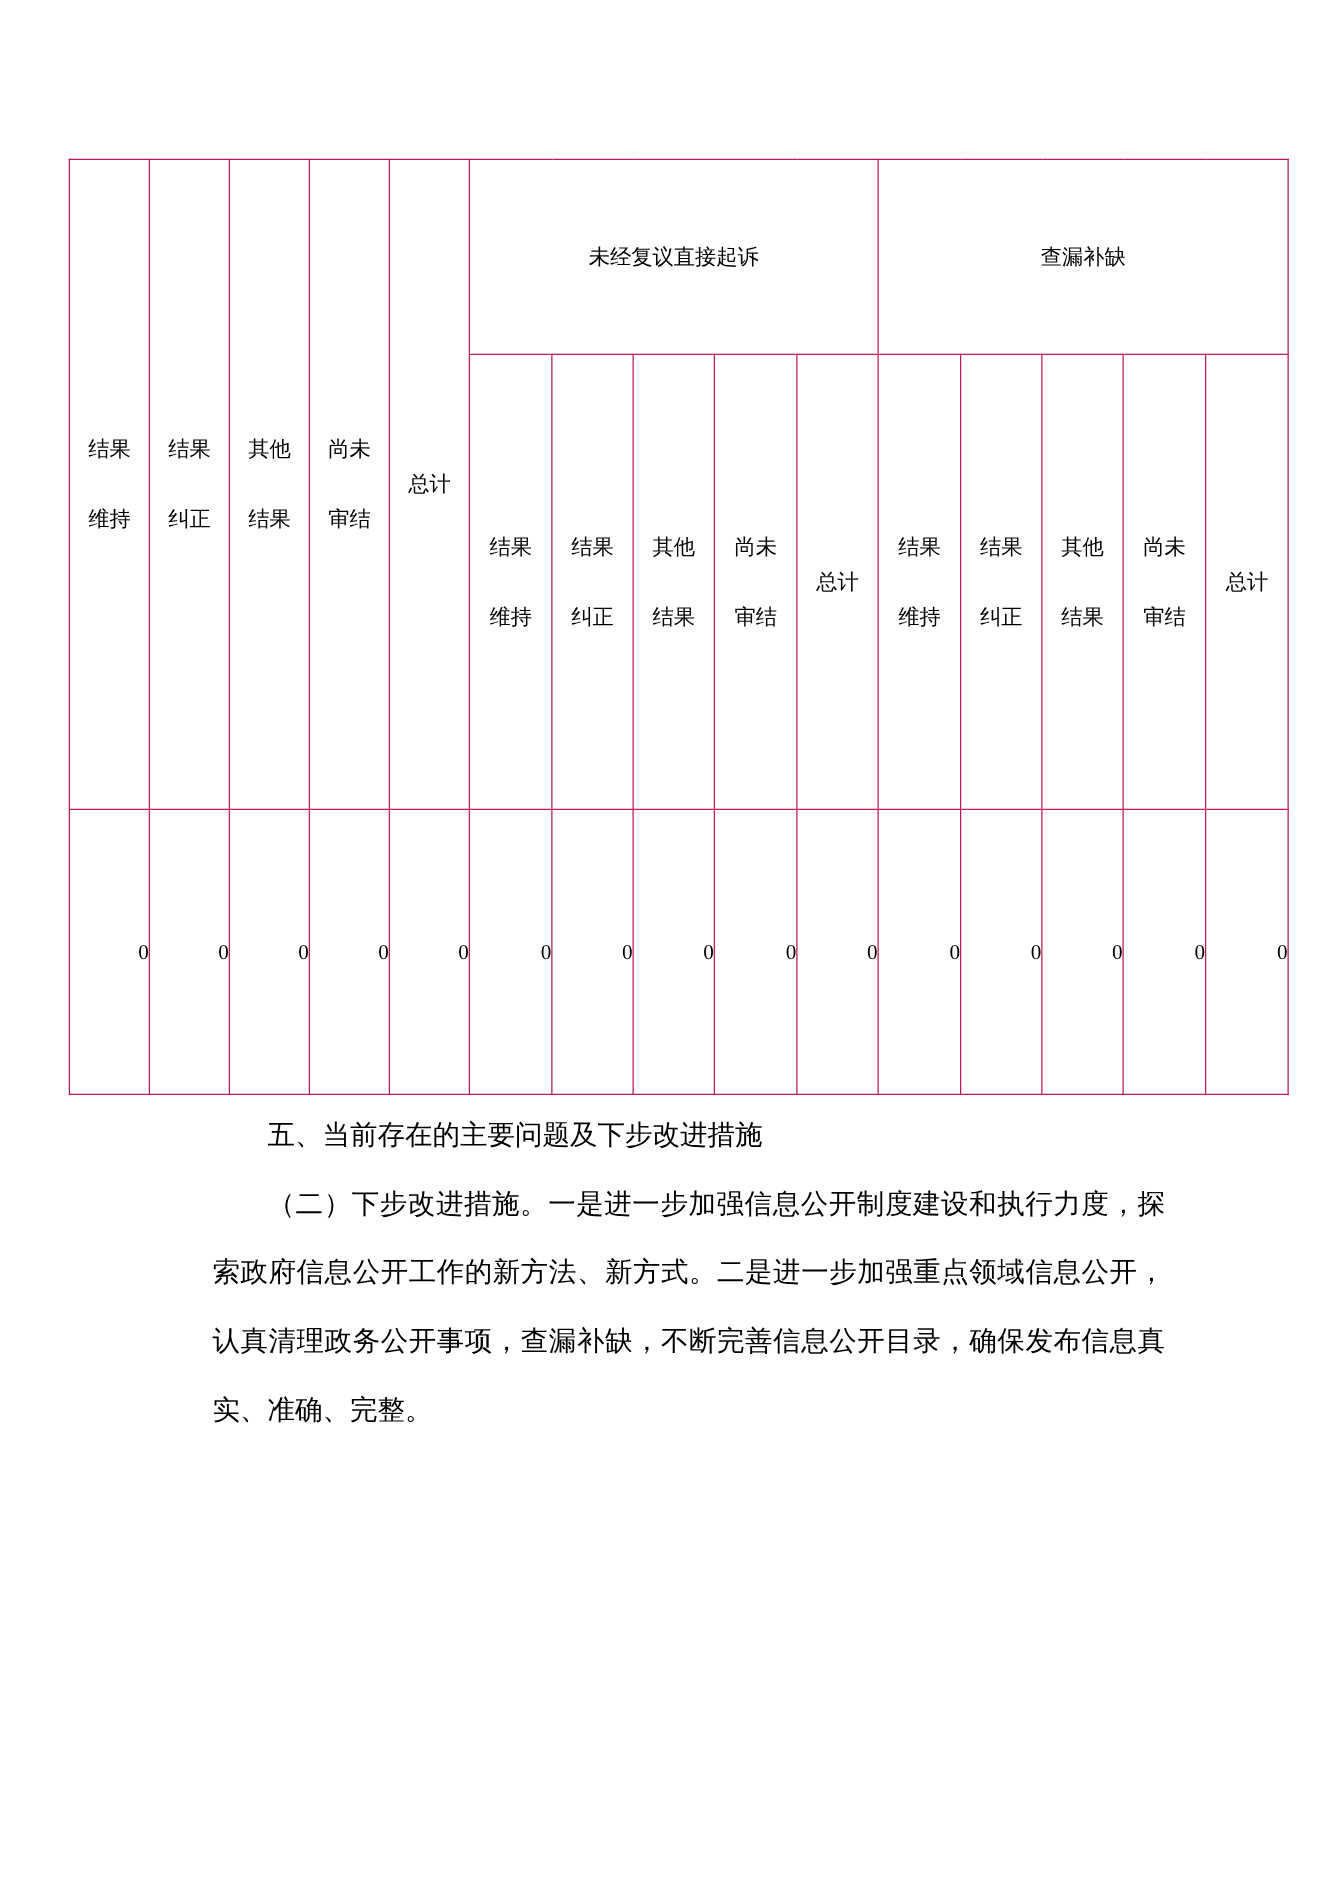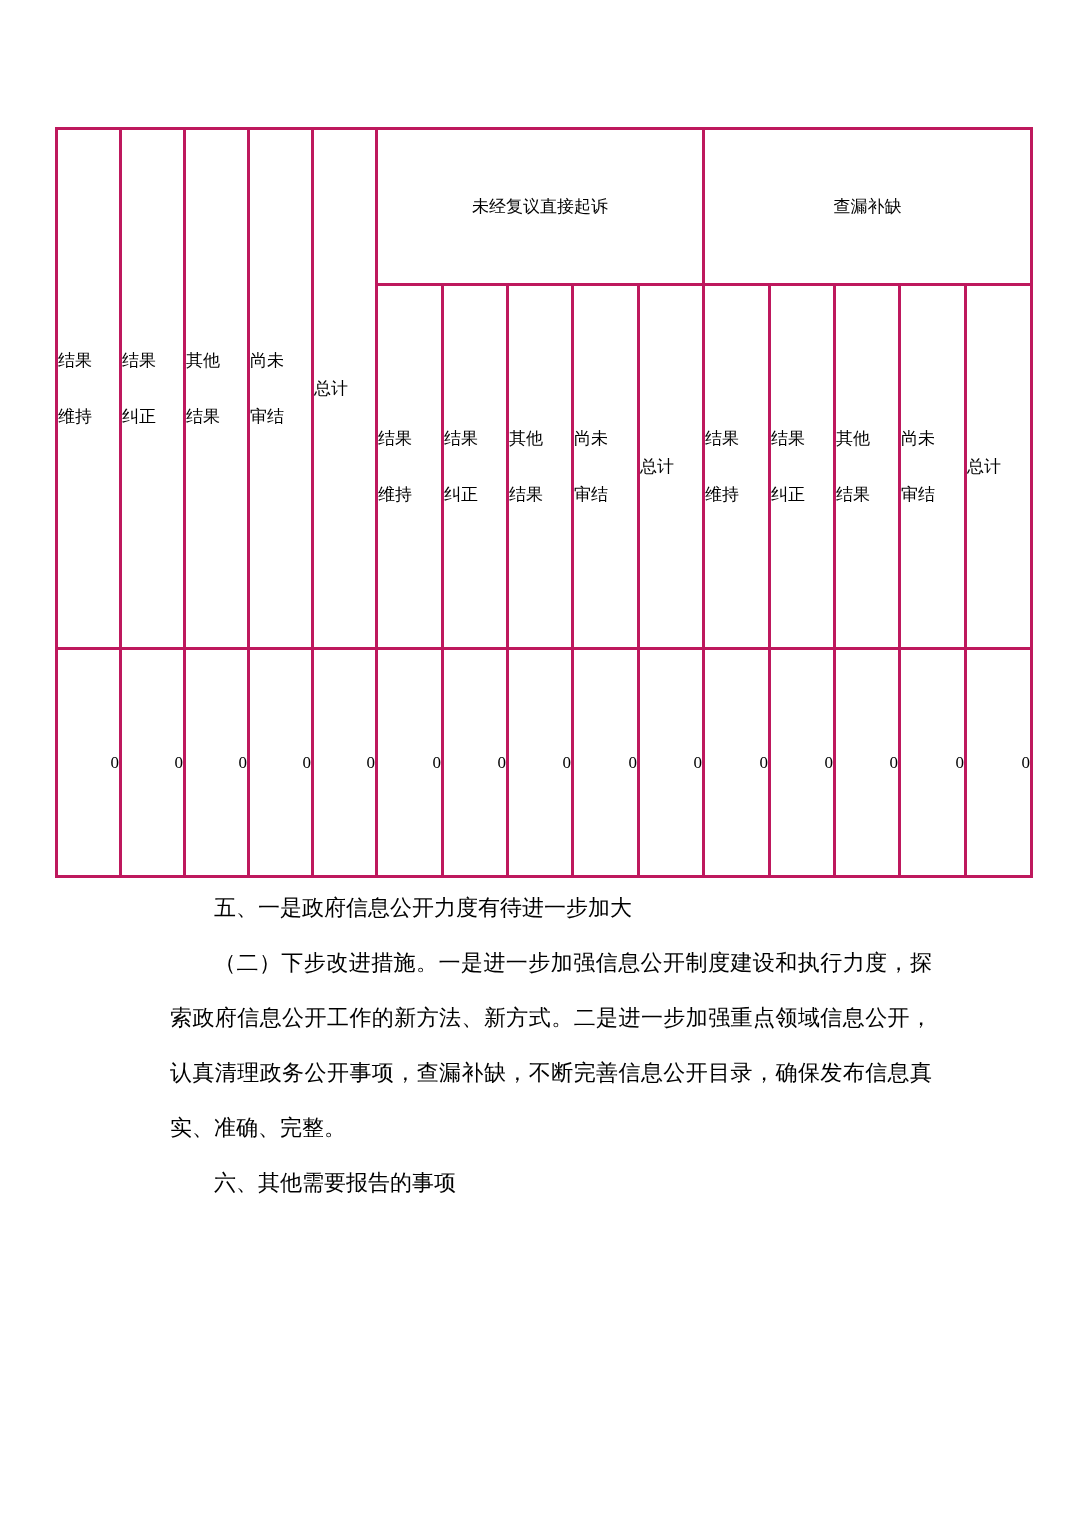--- a/index.html
+++ b/index.html
@@ -20,31 +20,32 @@
   
   table.stats {
     position: absolute;
     left: 55px;
     top: 127px;
     width: 975px;
     border-collapse: collapse;
     table-layout: fixed;
   }
   table.stats td {
-    border: 3px solid #be185d;
+    border: 1px solid #be185d;
     font-size: 17px;
     font-weight: normal;
     padding: 0;
   }
   tr.group-row { height: 156px; }
   tr.sub-row   { height: 364px; }
   tr.data-row  { height: 228px; }
 
   td.left-header,
   td.sub-header {
+    text-align: center;
     vertical-align: middle;
   }
   td.group-header {
     text-align: center;
     vertical-align: middle;
   }
   .hline {
     display: block;
     line-height: 56px;
   }
@@ -175,18 +176,17 @@
         <td class="data-cell">0</td>
         <td class="data-cell">0</td>
         <td class="data-cell">0</td>
         <td class="data-cell">0</td>
         <td class="data-cell">0</td>
       </tr>
     </tbody>
   </table>
 
   <div class="content">
-    <p>五、一是政府信息公开力度有待进一步加大</p>
+    <p>五、当前存在的主要问题及下步改进措施</p>
     <p>（二）下步改进措施。一是进一步加强信息公开制度建设和执行力度，探索政府信息公开工作的新方法、新方式。二是进一步加强重点领域信息公开，认真清理政务公开事项，查漏补缺，不断完善信息公开目录，确保发布信息真实、准确、完整。</p>
-    <p>六、其他需要报告的事项</p>
   </div>
 
 </div>
 
 </body></html>

